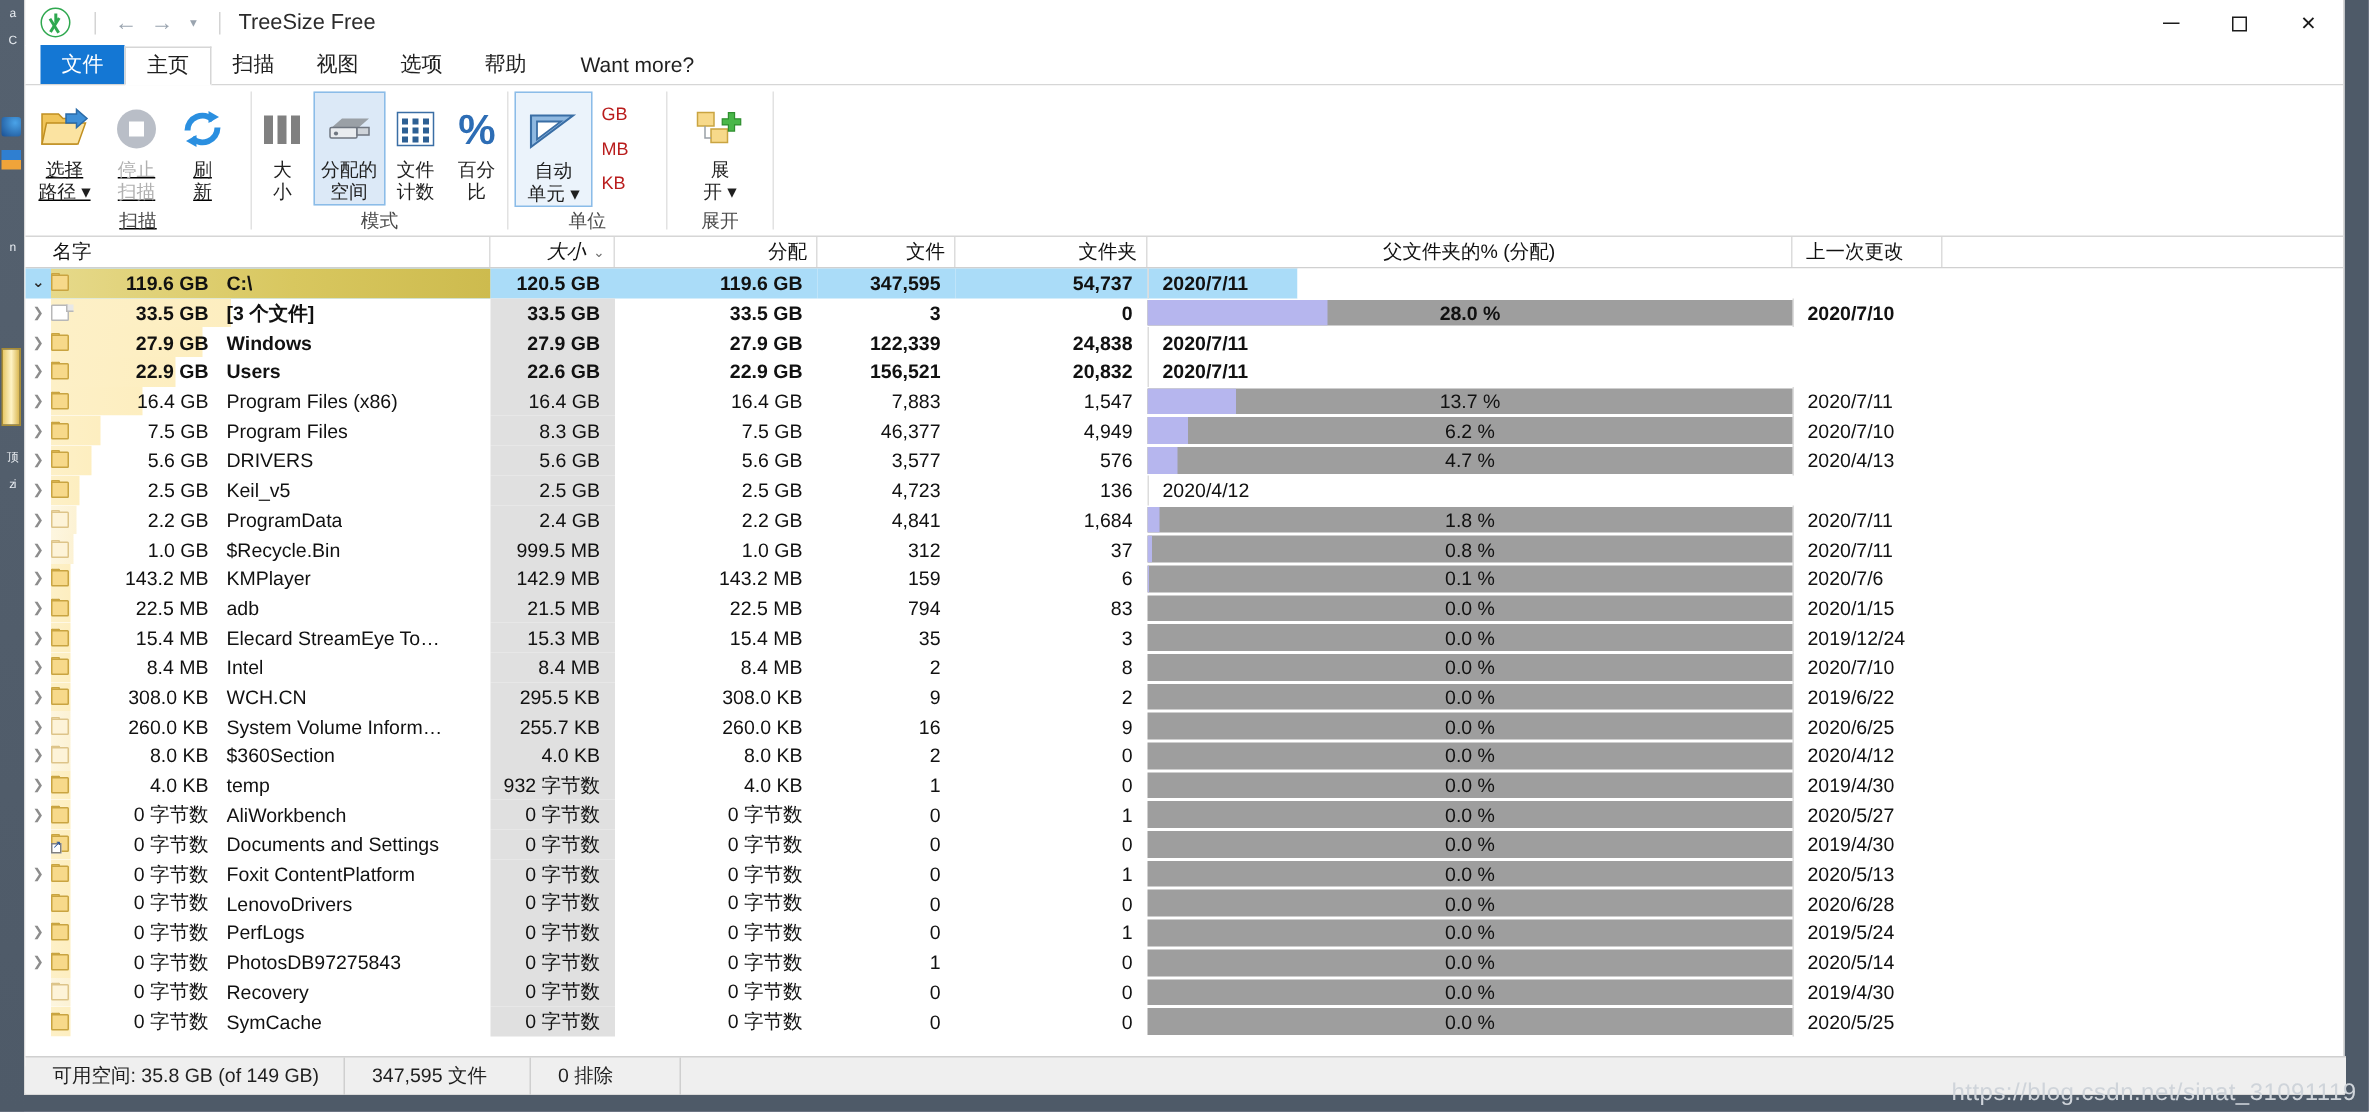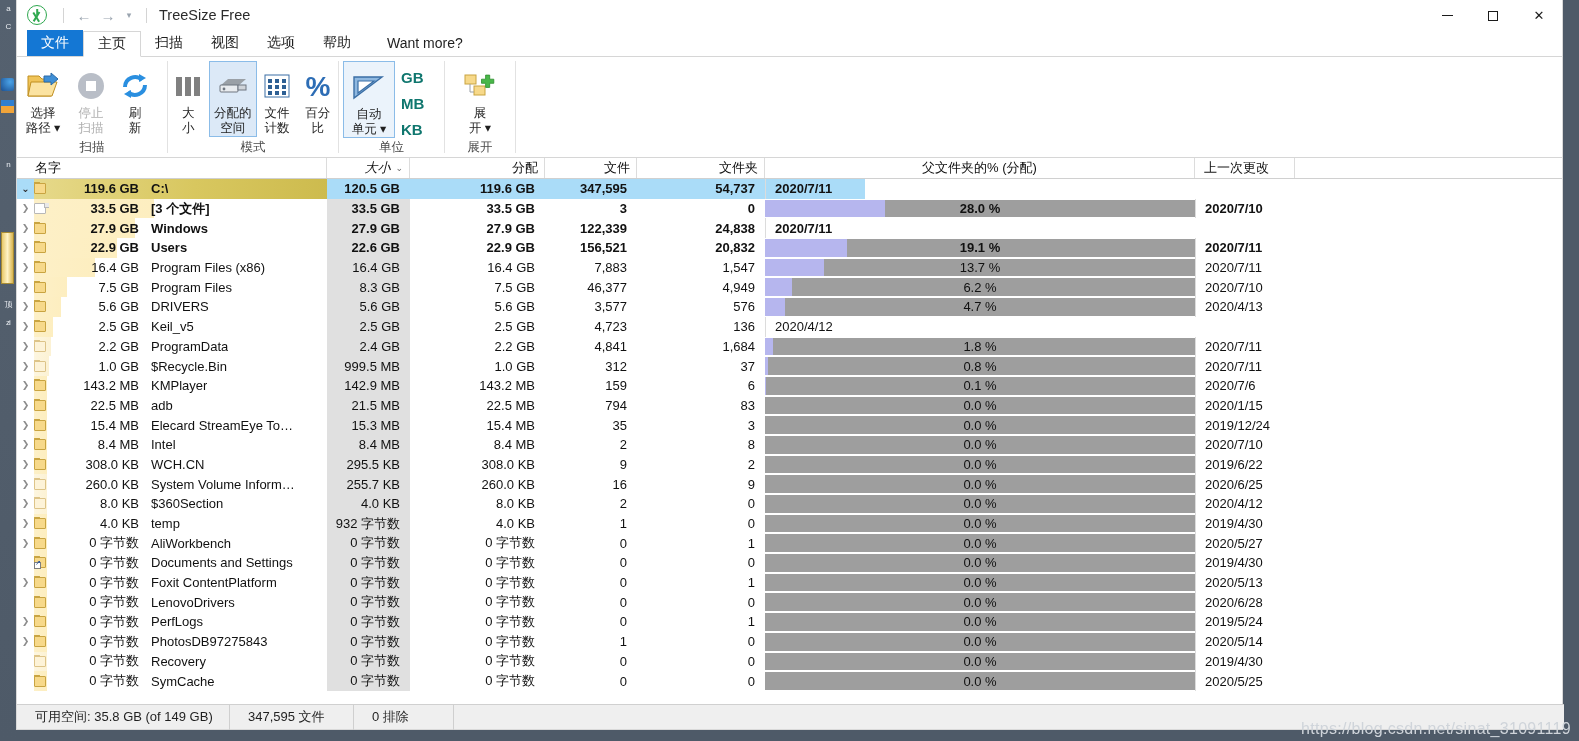--- a/index.html
+++ b/index.html
@@ -72,21 +72,21 @@
     padding-top:5px; cursor:default; }
   .ritem.w52 { width:52px; }
   .ritem .ico { height:40px; display:flex; align-items:center; justify-content:center; }
   .ritem .lbl { font-size:12.5px; color:#1f1f1f; line-height:15px; text-align:center;
     white-space:nowrap; }
   .ritem.disabled .lbl { color:#b0b0b0; }
   .ritem.sel { background:#dce9f7; border:1px solid #8bbce8; padding-top:4px; }
   .unit-sel { border:1px solid #8bbce8; background:#ebf3fb; }
   .units { display:flex; flex-direction:column; justify-content:center; gap:9px;
     padding:8px 0 0 6px; }
-  .units span { font-size:15px; color:#0f766e; font-weight:bold; }
+  .units span { font-size:12px; color:#b91c1c; font-weight:normal; }
 
   
   .tablewrap { position:relative; height:553px; background:#fff; }
   .thead { display:flex; height:21px; background:#fff; border-bottom:1px solid #d0d0d0;
     font-size:13px; color:#111; }
   .th { border-right:1px solid #dcdcdc; display:flex; align-items:center;
     padding:0 6px; white-space:nowrap; }
   .th.c { justify-content:center; }
   .th.r { justify-content:flex-end; }
   .sortcar { font-size:9px; color:#6d6d6d; margin-left:5px; }
@@ -201,21 +201,21 @@
       <div class="tab active">主页</div>
       <div class="tab plain">扫描</div>
       <div class="tab plain">视图</div>
       <div class="tab plain">选项</div>
       <div class="tab plain">帮助</div>
       <div class="tab plain wantmore">Want more?</div>
     </div>
 
     <div class="ribbon">
 
-      <div class="rgroup" style="width:150px;">
+      <div class="rgroup" style="width:150px;text-decoration:underline;">
         <div class="items">
           <div class="ritem w52">
             <div class="ico">
               <svg width="36" height="32" viewBox="0 0 36 32">
                 <path d="M3 6 h11 l3 3 h9 v17 H3 Z" fill="#f0c459" stroke="#c08f21" stroke-width="1"></path>
                 <path d="M6 12 h26 l-5 14 H3 Z" fill="#fbe3a1" stroke="#c08f21" stroke-width="1"></path>
                 <path d="M20 3 h7 v-3 l7 6 l-7 6 v-3 h-7 z" fill="#3f8fd6" stroke="#2b6ba8" stroke-width="1" transform="translate(-1,3)"></path>
               </svg>
             </div>
             <div class="lbl">选择</div>
@@ -436,26 +436,20 @@
                 <span class="ft"></span>
                 <span class="fb"></span>
               </div>
               <div class="nsize" style="width: 86px;">22.9 GB</div>
               <div class="nname">Users</div>
             </div>
             <div class="c-num c-size">22.6 GB</div>
             <div class="c-num c-alloc">22.9 GB</div>
             <div class="c-num c-files">156,521</div>
             <div class="c-num c-fold">20,832</div>
-            <div class="c-pct">
-              <div class="pctbox">
-                <div class="pctfill" style="width: 81.8571px;"></div>
-                <div class="pcttxt">19.1 %</div>
-              </div>
-            </div>
             <div class="c-date">2020/7/11</div>
             <div class="c-tail"></div>
           </div>
           <div class="row">
             <div class="c-name">
               <div class="namebar" style="left: 17px; width: 61px; background: linear-gradient(90deg, rgb(253, 240, 199) 0%, rgb(253, 238, 192) 100%);"></div>
               <div class="twisty">❯</div>
               <div class="folder">
                 <span class="ft"></span>
                 <span class="fb"></span>

